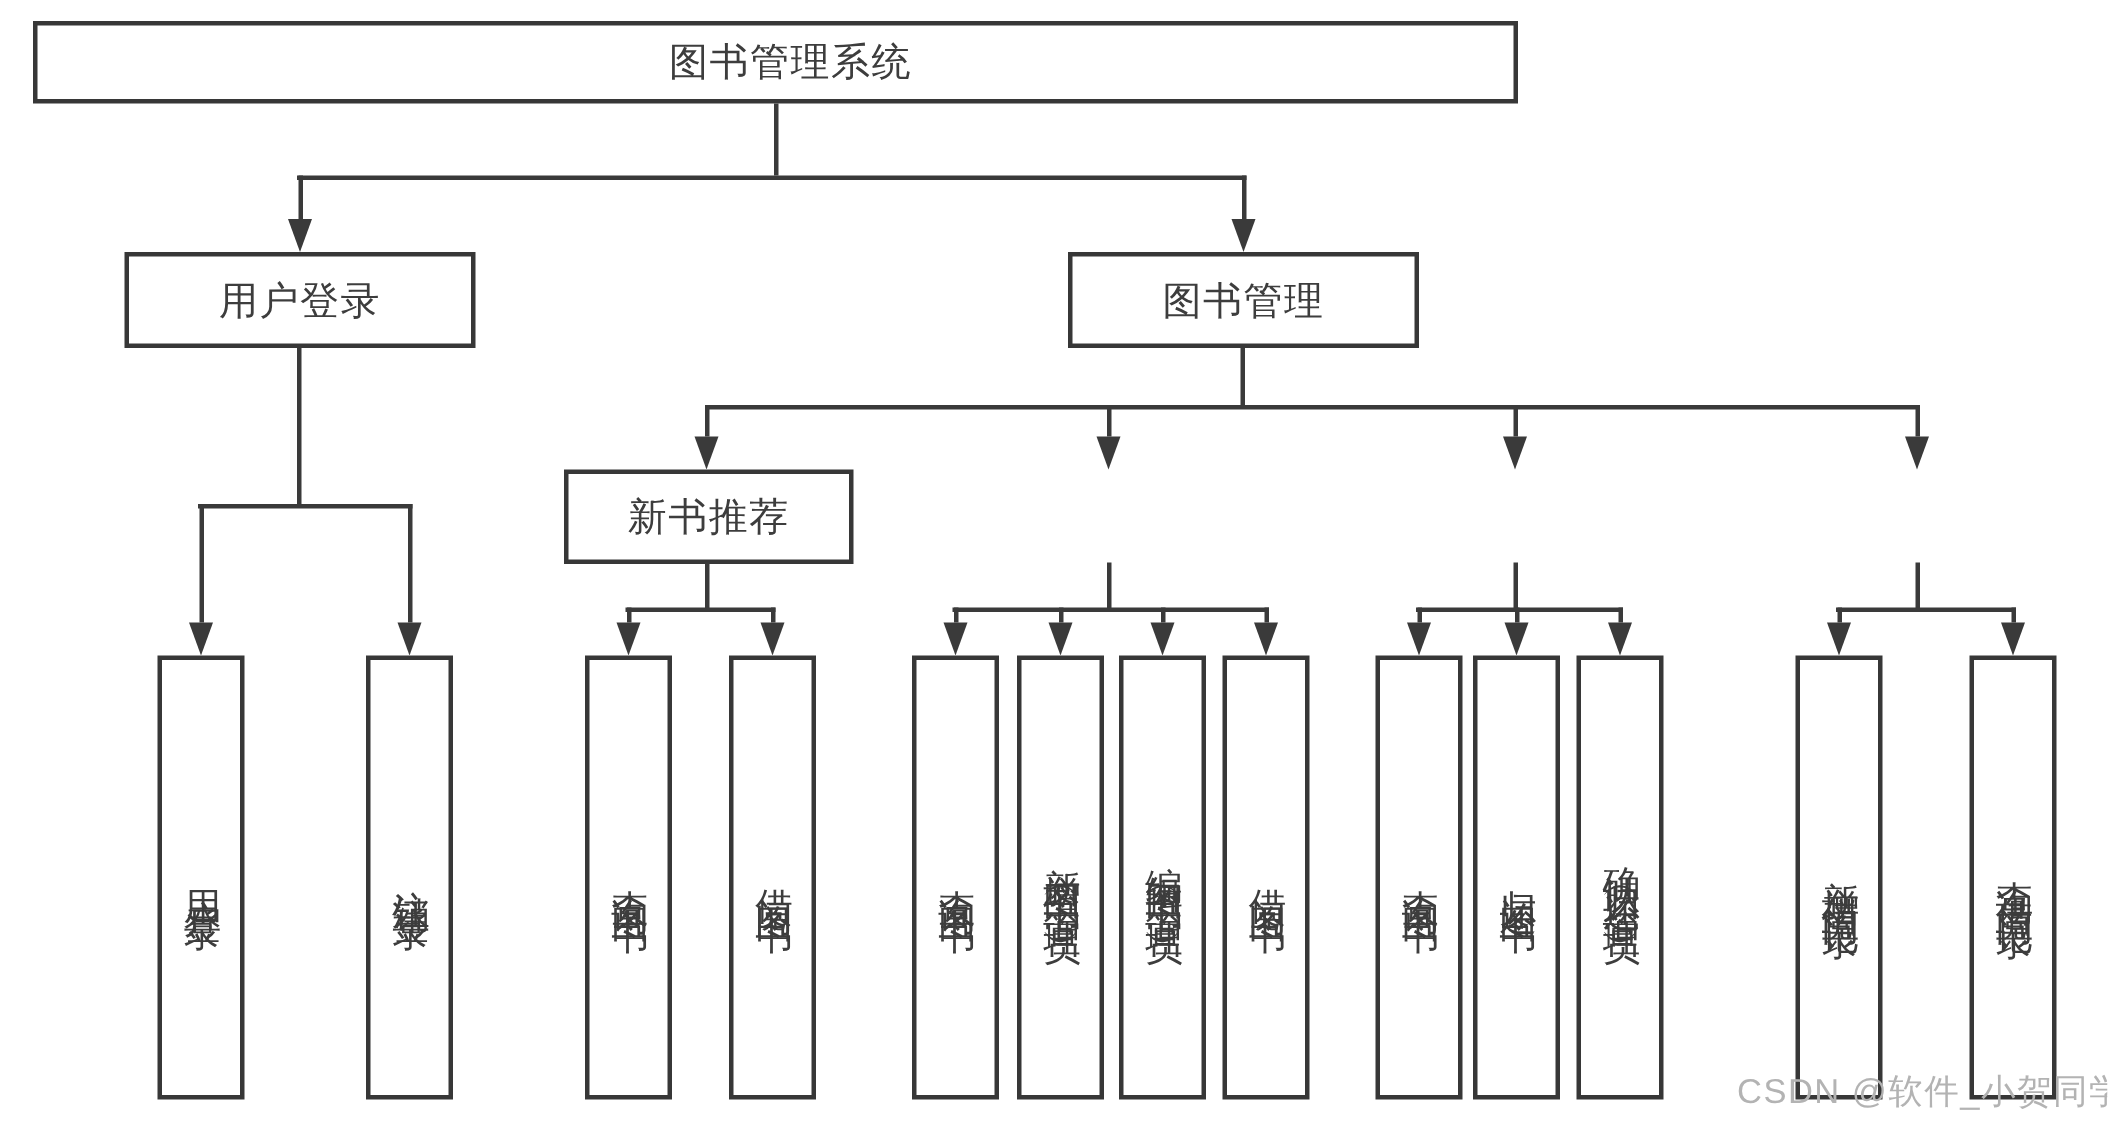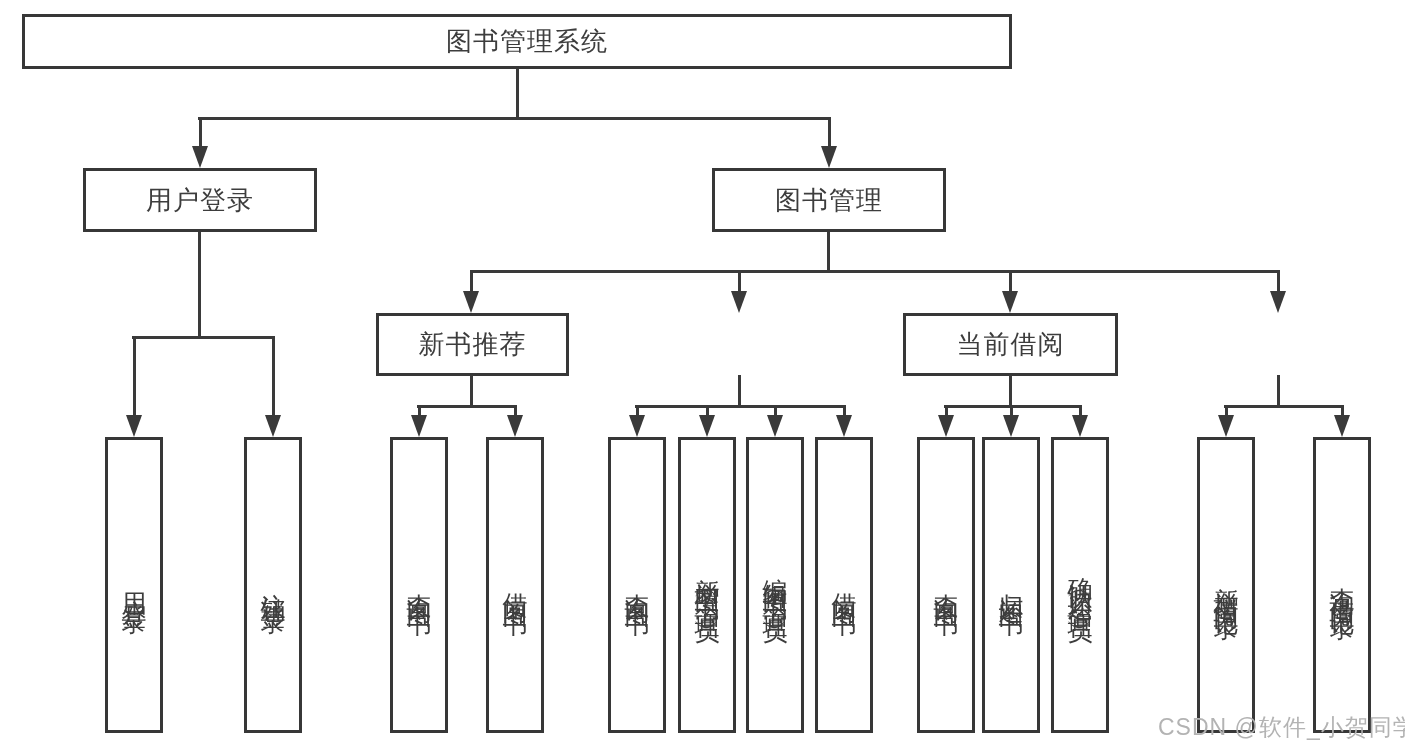--- a/index.html
+++ b/index.html
@@ -114,23 +114,20 @@
       <div class="head"></div>
   </div>
   <div class="arrow" style="left:1270px;top:270px;">
     <div class="stem" style="height:21px;"></div>
       <div class="head"></div>
   </div>
 
   <div class="node" style="left:376px;top:313px;width:193px;height:63px;">
     <span>新书推荐</span>
   </div>
-  <div class="node" style="left:903px;top:313px;width:215px;height:63px;">
-    <span>当前借阅</span>
-  </div>
 
   <div class="vline" style="left:470px;top:375px;height:31px;"></div>
   <div class="hline" style="left:417px;top:405px;width:100px;"></div>
   <div class="arrow" style="left:411px;top:405px;">
     <div class="stem" style="height:10px;"></div>
       <div class="head"></div>
   </div>
   <div class="arrow" style="left:507px;top:405px;">
     <div class="stem" style="height:10px;"></div>
       <div class="head"></div>

